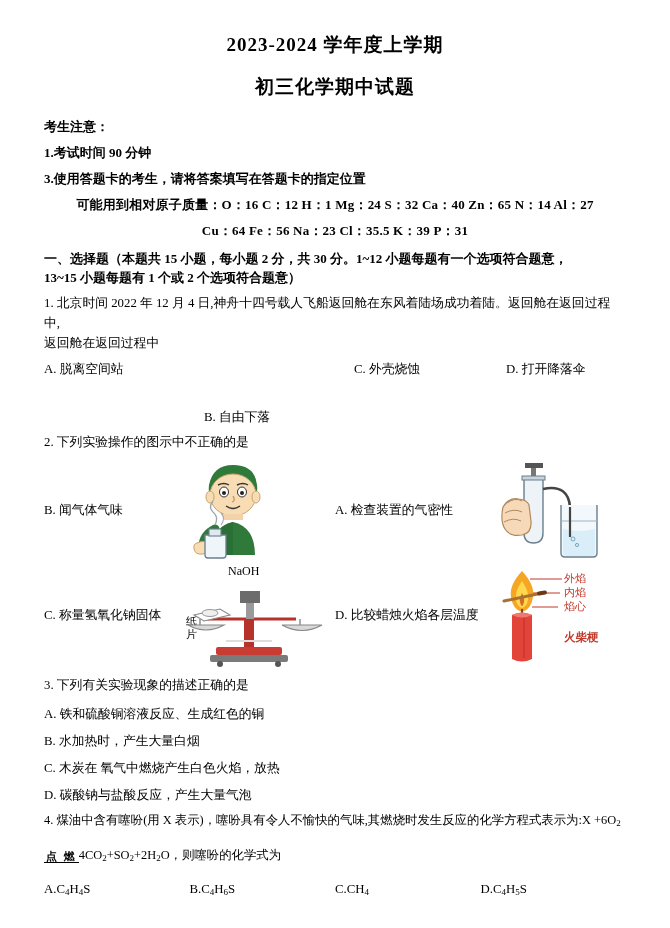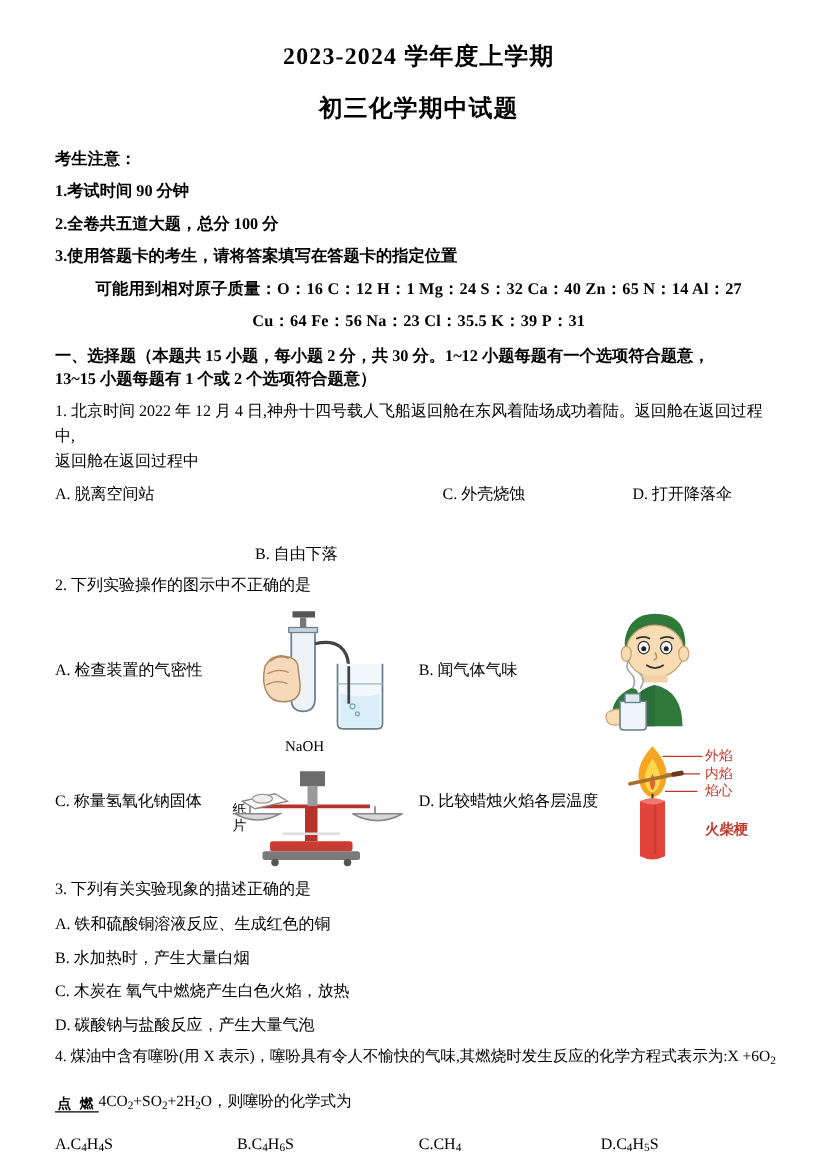--- a/index.html
+++ b/index.html
@@ -132,21 +132,20 @@
 <body>
 
 <div class="page">
 
   <div class="title1">2023-2024 学年度上学期</div>
   <div class="title2">初三化学期中试题</div>
 
   <div class="notice">
     <p>考生注意：</p>
     <p>1.考试时间 90 分钟</p>
-    <p>2.全卷共五道大题，总分 100 分</p>
     <p>3.使用答题卡的考生，请将答案填写在答题卡的指定位置</p>
     <p class="masses">可能用到相对原子质量：O：16  C：12  H：1  Mg：24  S：32  Ca：40  Zn：65  N：14  Al：27</p>
     <p class="masses">Cu：64  Fe：56  Na：23  Cl：35.5  K：39  P：31</p>
   </div>
 
   <div class="sec-head">
     <div>一、选择题（本题共 15 小题，每小题 2 分，共 30 分。1~12 小题每题有一个选项符合题意，</div>
     <div>13~15 小题每题有 1 个或 2 个选项符合题意）</div>
   </div>
 
@@ -158,20 +157,58 @@
     <div class="o o1">A. 脱离空间站</div>
     <div class="o o2">B. 自由下落</div>
     <div class="o o3">C. 外壳烧蚀</div>
     <div class="o">D. 打开降落伞</div>
   </div>
 
   <div class="q">2. 下列实验操作的图示中不正确的是</div>
 
   <div class="fig-grid">
     <div class="fig-row">
+
+      <div class="fig-cell">
+        <div class="fig-label">B. 闻气体气味</div>
+        <div class="fig-art">
+          <svg width="120" height="104" viewBox="0 0 120 104">
+
+            <path d="M38 26 q4 -20 24 -20 q22 0 24 20 q1 8 -2 10 l-44 0 q-3 -2 -2 -10 z" fill="#2f7a3a"></path>
+
+            <ellipse cx="62" cy="36" rx="23" ry="21" fill="#f7dcb4" stroke="#caa271" stroke-width="1"></ellipse>
+
+            <ellipse cx="39" cy="38" rx="4" ry="6" fill="#f7dcb4" stroke="#caa271" stroke-width="1"></ellipse>
+            <ellipse cx="85" cy="38" rx="4" ry="6" fill="#f7dcb4" stroke="#caa271" stroke-width="1"></ellipse>
+
+            <ellipse cx="53" cy="33" rx="4.5" ry="5" fill="#fff" stroke="#333" stroke-width="1"></ellipse>
+            <ellipse cx="71" cy="33" rx="4.5" ry="5" fill="#fff" stroke="#333" stroke-width="1"></ellipse>
+            <circle cx="53" cy="34" r="2" fill="#222"></circle>
+            <circle cx="71" cy="34" r="2" fill="#222"></circle>
+            <path d="M47 26 q6 -3 11 0" fill="none" stroke="#333" stroke-width="1.4"></path>
+            <path d="M66 26 q6 -3 11 0" fill="none" stroke="#333" stroke-width="1.4"></path>
+
+            <path d="M62 37 q3 5 -1 6" fill="none" stroke="#c08a55" stroke-width="1.2"></path>
+            <path d="M55 47 q7 5 14 0" fill="none" stroke="#333" stroke-width="1.4"></path>
+
+            <path d="M52 55 l20 0 l0 6 l-20 0 z" fill="#f2d2a8"></path>
+            <path d="M40 96 q0 -28 22 -33 q22 5 22 33 z" fill="#2f7a3a"></path>
+            <path d="M40 96 q0 -28 22 -33 l0 33 z" fill="#2a6f35"></path>
+
+            <path d="M44 70 q-12 6 -12 18" fill="none" stroke="#2f7a3a" stroke-width="9" stroke-linecap="round"></path>
+            <path d="M26 84 q8 -4 12 2 q2 8 -6 9 q-8 1 -9 -5 q-1 -5 3 -6 z" fill="#f7dcb4" stroke="#caa271" stroke-width="1"></path>
+
+            <path d="M34 76 L34 96 Q34 99 37 99 L52 99 Q55 99 55 96 L55 76 Z" fill="#eef6fa" stroke="#6b7f8c" stroke-width="1.3"></path>
+            <rect x="38" y="70" width="12" height="7" fill="#dfe9ef" stroke="#6b7f8c" stroke-width="1.1"></rect>
+
+            <path d="M44 66 q4 -8 -2 -13 q-5 -5 0 -11" fill="none" stroke="#9aa7ad" stroke-width="1.3"></path>
+            <path d="M50 66 q5 -7 0 -12" fill="none" stroke="#9aa7ad" stroke-width="1.1"></path>
+          </svg>
+        </div>
+      </div>
 
       <div class="fig-cell">
         <div class="fig-label">A. 检查装置的气密性</div>
         <div class="fig-art">
           <svg width="130" height="104" viewBox="0 0 130 104">
 
             <rect x="48" y="4" width="18" height="5" fill="#555"></rect>
             <rect x="54" y="9" width="5" height="10" fill="#777"></rect>
 
             <path d="M47 20 L47 74 Q47 84 56.5 84 Q66 84 66 74 L66 20 Z" fill="#eef3f7" stroke="#6b7f8c" stroke-width="1.4"></path>
@@ -187,58 +224,20 @@
             <path d="M84 46 L84 94 Q84 98 88 98 L116 98 Q120 98 120 94 L120 46" fill="#f2f8fb" stroke="#6b7f8c" stroke-width="1.4"></path>
             <path d="M84 62 L120 62" stroke="#9bb6c4" stroke-width="1"></path>
             <path d="M86 70 q16 4 32 0 l0 24 q0 3 -3 3 l-26 0 q-3 0 -3 -3 z" fill="#d5ecf7" stroke="none" opacity="0.85"></path>
             <path d="M93 48 l0 30" stroke="#444" stroke-width="2.2" fill="none"></path>
             <circle cx="96" cy="80" r="2" fill="none" stroke="#7aa7bb" stroke-width="1"></circle>
             <circle cx="100" cy="86" r="1.6" fill="none" stroke="#7aa7bb" stroke-width="1"></circle>
           </svg>
         </div>
       </div>
 
-      <div class="fig-cell">
-        <div class="fig-label">B. 闻气体气味</div>
-        <div class="fig-art">
-          <svg width="120" height="104" viewBox="0 0 120 104">
-
-            <path d="M38 26 q4 -20 24 -20 q22 0 24 20 q1 8 -2 10 l-44 0 q-3 -2 -2 -10 z" fill="#2f7a3a"></path>
-
-            <ellipse cx="62" cy="36" rx="23" ry="21" fill="#f7dcb4" stroke="#caa271" stroke-width="1"></ellipse>
-
-            <ellipse cx="39" cy="38" rx="4" ry="6" fill="#f7dcb4" stroke="#caa271" stroke-width="1"></ellipse>
-            <ellipse cx="85" cy="38" rx="4" ry="6" fill="#f7dcb4" stroke="#caa271" stroke-width="1"></ellipse>
-
-            <ellipse cx="53" cy="33" rx="4.5" ry="5" fill="#fff" stroke="#333" stroke-width="1"></ellipse>
-            <ellipse cx="71" cy="33" rx="4.5" ry="5" fill="#fff" stroke="#333" stroke-width="1"></ellipse>
-            <circle cx="53" cy="34" r="2" fill="#222"></circle>
-            <circle cx="71" cy="34" r="2" fill="#222"></circle>
-            <path d="M47 26 q6 -3 11 0" fill="none" stroke="#333" stroke-width="1.4"></path>
-            <path d="M66 26 q6 -3 11 0" fill="none" stroke="#333" stroke-width="1.4"></path>
-
-            <path d="M62 37 q3 5 -1 6" fill="none" stroke="#c08a55" stroke-width="1.2"></path>
-            <path d="M55 47 q7 5 14 0" fill="none" stroke="#333" stroke-width="1.4"></path>
-
-            <path d="M52 55 l20 0 l0 6 l-20 0 z" fill="#f2d2a8"></path>
-            <path d="M40 96 q0 -28 22 -33 q22 5 22 33 z" fill="#2f7a3a"></path>
-            <path d="M40 96 q0 -28 22 -33 l0 33 z" fill="#2a6f35"></path>
-
-            <path d="M44 70 q-12 6 -12 18" fill="none" stroke="#2f7a3a" stroke-width="9" stroke-linecap="round"></path>
-            <path d="M26 84 q8 -4 12 2 q2 8 -6 9 q-8 1 -9 -5 q-1 -5 3 -6 z" fill="#f7dcb4" stroke="#caa271" stroke-width="1"></path>
-
-            <path d="M34 76 L34 96 Q34 99 37 99 L52 99 Q55 99 55 96 L55 76 Z" fill="#eef6fa" stroke="#6b7f8c" stroke-width="1.3"></path>
-            <rect x="38" y="70" width="12" height="7" fill="#dfe9ef" stroke="#6b7f8c" stroke-width="1.1"></rect>
-
-            <path d="M44 66 q4 -8 -2 -13 q-5 -5 0 -11" fill="none" stroke="#9aa7ad" stroke-width="1.3"></path>
-            <path d="M50 66 q5 -7 0 -12" fill="none" stroke="#9aa7ad" stroke-width="1.1"></path>
-          </svg>
-        </div>
-      </div>
-
     </div>
 
     <div class="fig-row">
 
       <div class="fig-cell">
         <div class="fig-label">C. 称量氢氧化钠固体</div>
         <div class="fig-art">
           <svg width="160" height="106" viewBox="0 0 160 106">
             <text x="58" y="12" font-family="Liberation Serif, serif" font-size="12" fill="#000">NaOH</text>
             <text x="16" y="62" font-family="Liberation Serif, serif" font-size="11" fill="#000">纸</text>

